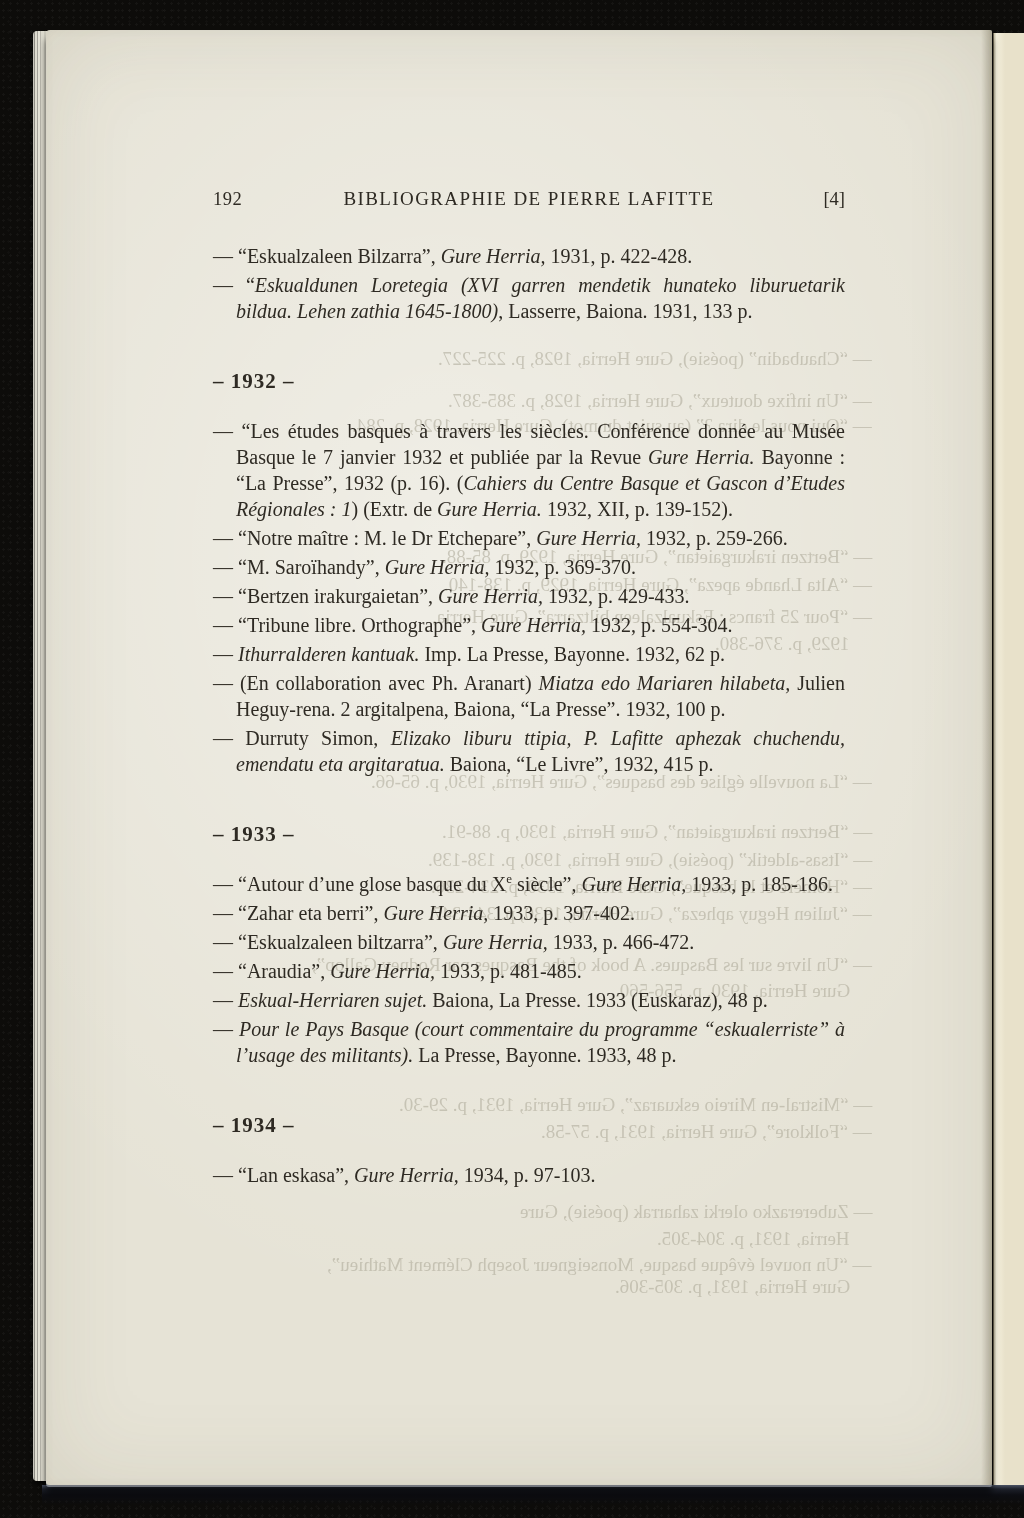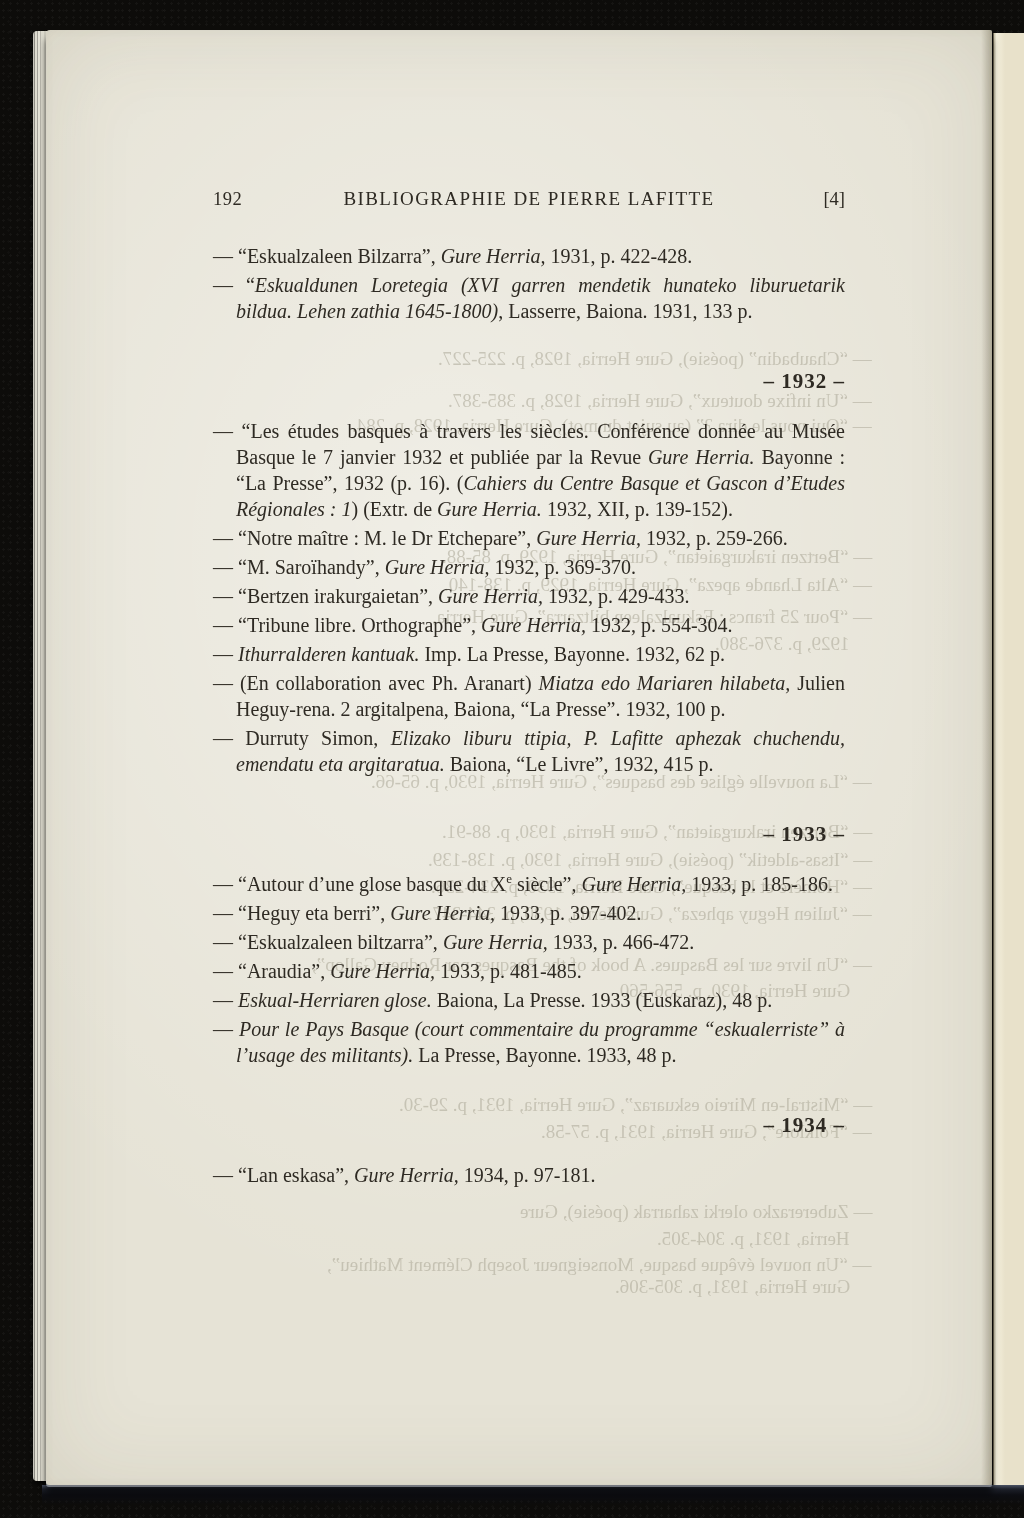--- a/index.html
+++ b/index.html
@@ -59,21 +59,21 @@
   .bracket-no{position:absolute;right:0;top:1px;font-size:18.5px;}
   .content{
     position:absolute;left:167px;top:213px;width:632px;
     color:var(--ink,#2e2a23);font-size:20px;z-index:2;
   }
   .entry{
     margin:0 0 3px 0;padding-left:23px;text-indent:-23px;
     line-height:26px;text-align:justify;
   }
   .year-heading{
-    text-align:right;font-weight:bold;font-size:21px;line-height:26px;
+    text-align:left;font-weight:bold;font-size:21px;line-height:26px;
     letter-spacing:1px;margin:44px 0 24px 0;
   }
   .it{font-style:italic;}
   .sup{vertical-align:super;font-size:13px;line-height:0;}
   .bleed-layer{position:absolute;inset:0;z-index:1;overflow:hidden;pointer-events:none;}
   .bleed{
     position:absolute;right:120px;white-space:nowrap;
     font-size:19px;line-height:24px;color:#a8a493;opacity:0.52;
     transform:scaleX(-1);filter:blur(0.5px);
   }
@@ -129,25 +129,25 @@
           <p class="entry"><span>— “M. Saroïhandy”, </span><span class="it">Gure Herria,</span><span> 1932, p. 369-370.</span></p>
           <p class="entry"><span>— “Bertzen irakurgaietan”, </span><span class="it">Gure Herria,</span><span> 1932, p. 429-433.</span></p>
           <p class="entry"><span>— “Tribune libre. Orthographe”, </span><span class="it">Gure Herria,</span><span> 1932, p. 554-304.</span></p>
           <p class="entry"><span>— </span><span class="it">Ithurralderen kantuak.</span><span> Imp. La Presse, Bayonne. 1932, 62 p.</span></p>
           <p class="entry"><span>— (En collaboration avec Ph. Aranart) </span><span class="it">Miatza edo Mariaren hilabeta,</span><span> Julien Heguy-rena. 2 argitalpena, Baiona, “La Presse”. 1932, 100 p.</span></p>
           <p class="entry"><span>— Durruty Simon, </span><span class="it">Elizako liburu ttipia, P. Lafitte aphezak chuchendu, emendatu eta argitaratua.</span><span> Baiona, “Le Livre”, 1932, 415 p.</span></p>
         </div>
         <div>
           <div class="year-heading">– 1933 –</div>
           <p class="entry"><span>— “Autour d’une glose basque du X</span><span class="sup">e</span><span> siècle”, </span><span class="it">Gure Herria,</span><span> 1933, p. 185-186.</span></p>
-          <p class="entry"><span>— “Heguy eta berri”, </span><span class="it">Gure Herria,</span><span> 1933, p. 397-402.</span></p>
+          <p class="entry"><span>— “Zahar eta berri”, </span><span class="it">Gure Herria,</span><span> 1933, p. 397-402.</span></p>
           <p class="entry"><span>— “Eskualzaleen biltzarra”, </span><span class="it">Gure Herria,</span><span> 1933, p. 466-472.</span></p>
           <p class="entry"><span>— “Araudia”, </span><span class="it">Gure Herria,</span><span> 1933, p. 481-485.</span></p>
-          <p class="entry"><span>— </span><span class="it">Eskual-Herriaren glose.</span><span> Baiona, La Presse. 1933 (Euskaraz), 48 p.</span></p>
+          <p class="entry"><span>— </span><span class="it">Eskual-Herriaren sujet.</span><span> Baiona, La Presse. 1933 (Euskaraz), 48 p.</span></p>
           <p class="entry"><span>— </span><span class="it">Pour le Pays Basque (court commentaire du programme “eskualerriste” à l’usage des militants).</span><span> La Presse, Bayonne. 1933, 48 p.</span></p>
         </div>
         <div>
           <div class="year-heading">– 1934 –</div>
-          <p class="entry"><span>— “Lan eskasa”, </span><span class="it">Gure Herria,</span><span> 1934, p. 97-181.</span></p>
+          <p class="entry"><span>— “Lan eskasa”, </span><span class="it">Gure Herria,</span><span> 1934, p. 97-103.</span></p>
         </div>
       </div>
   </div>
 </div>
 
 </body></html>

